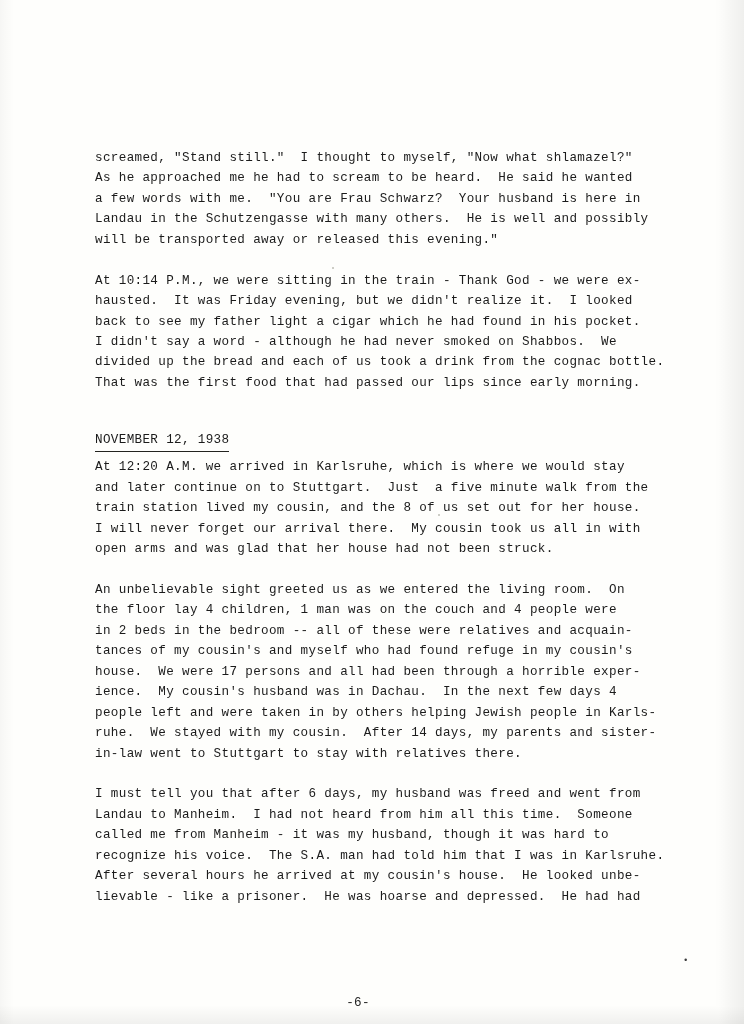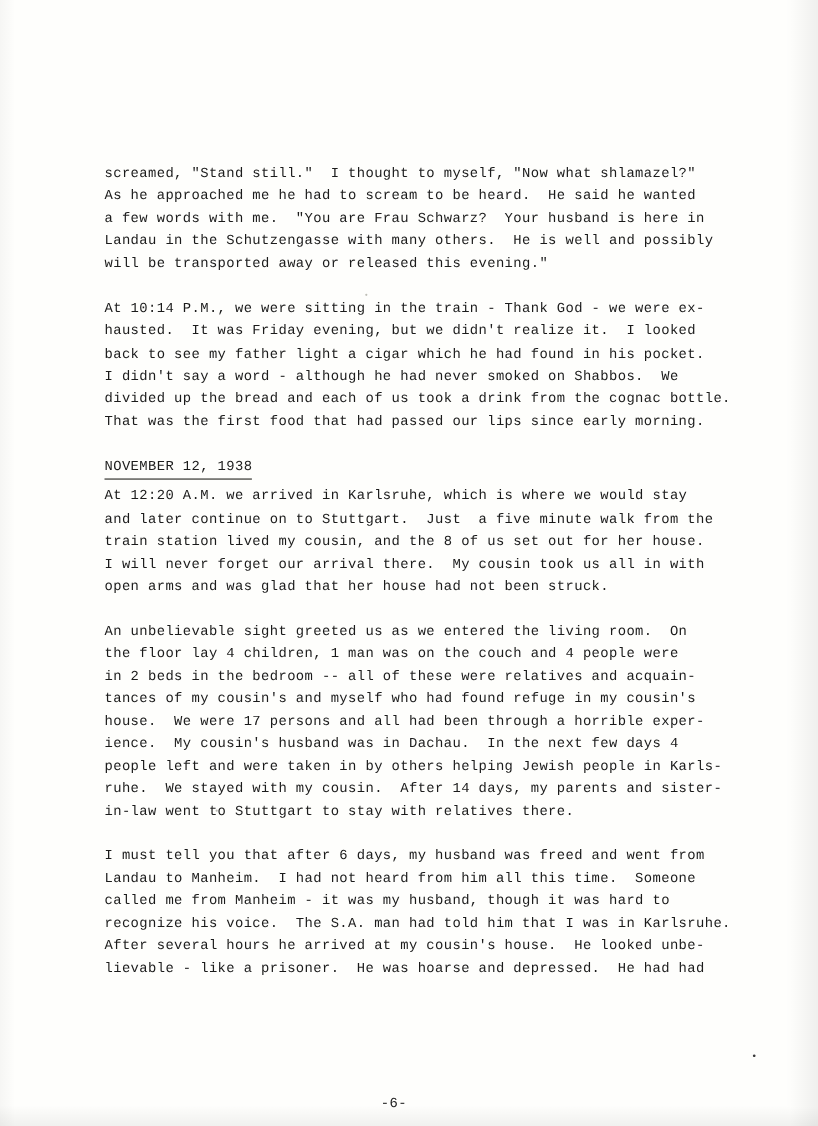--- a/index.html
+++ b/index.html
@@ -65,21 +65,21 @@
     letter-spacing: 0.35px;
     color: #1b1b1b;
     white-space: pre-wrap;
     margin: 0 0 20.4px 0;
   }
   .section-heading {
     font-size: 12.6px;
     line-height: 20.45px;
     letter-spacing: 0.35px;
     color: #1b1b1b;
-    margin: 0 0 1px 0;
+    margin: 16px 0 1px 0;
     display: inline-block;
     border-bottom: 1px solid #23231f;
     padding-bottom: 1px;
   }
   .heading-wrap {
     margin: 0 0 4px 0;
   }
   .para.tight {
     margin-bottom: 4px;
   }

